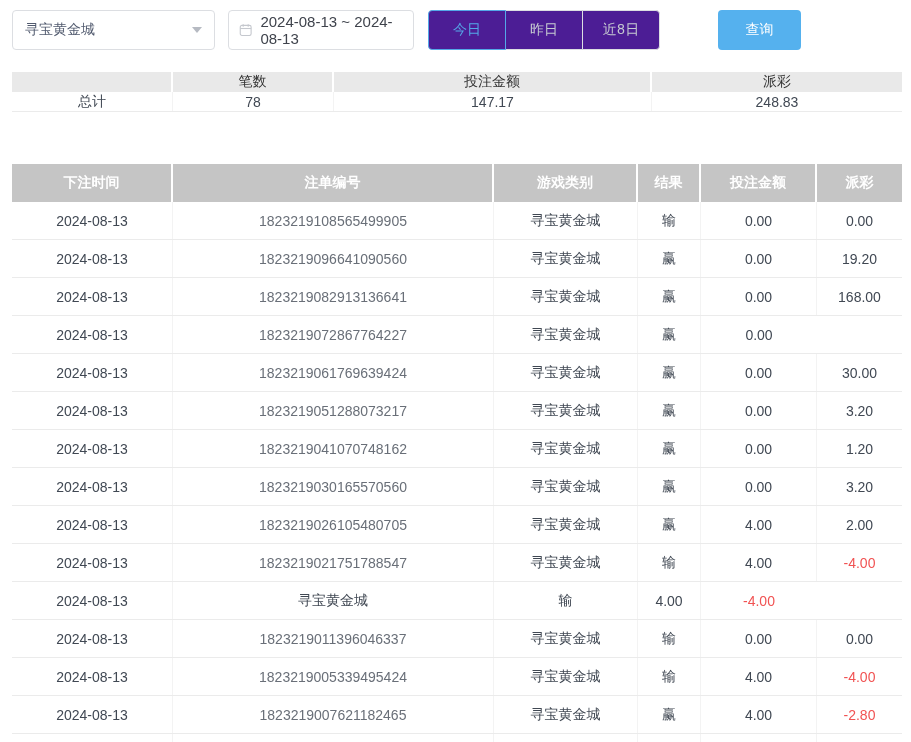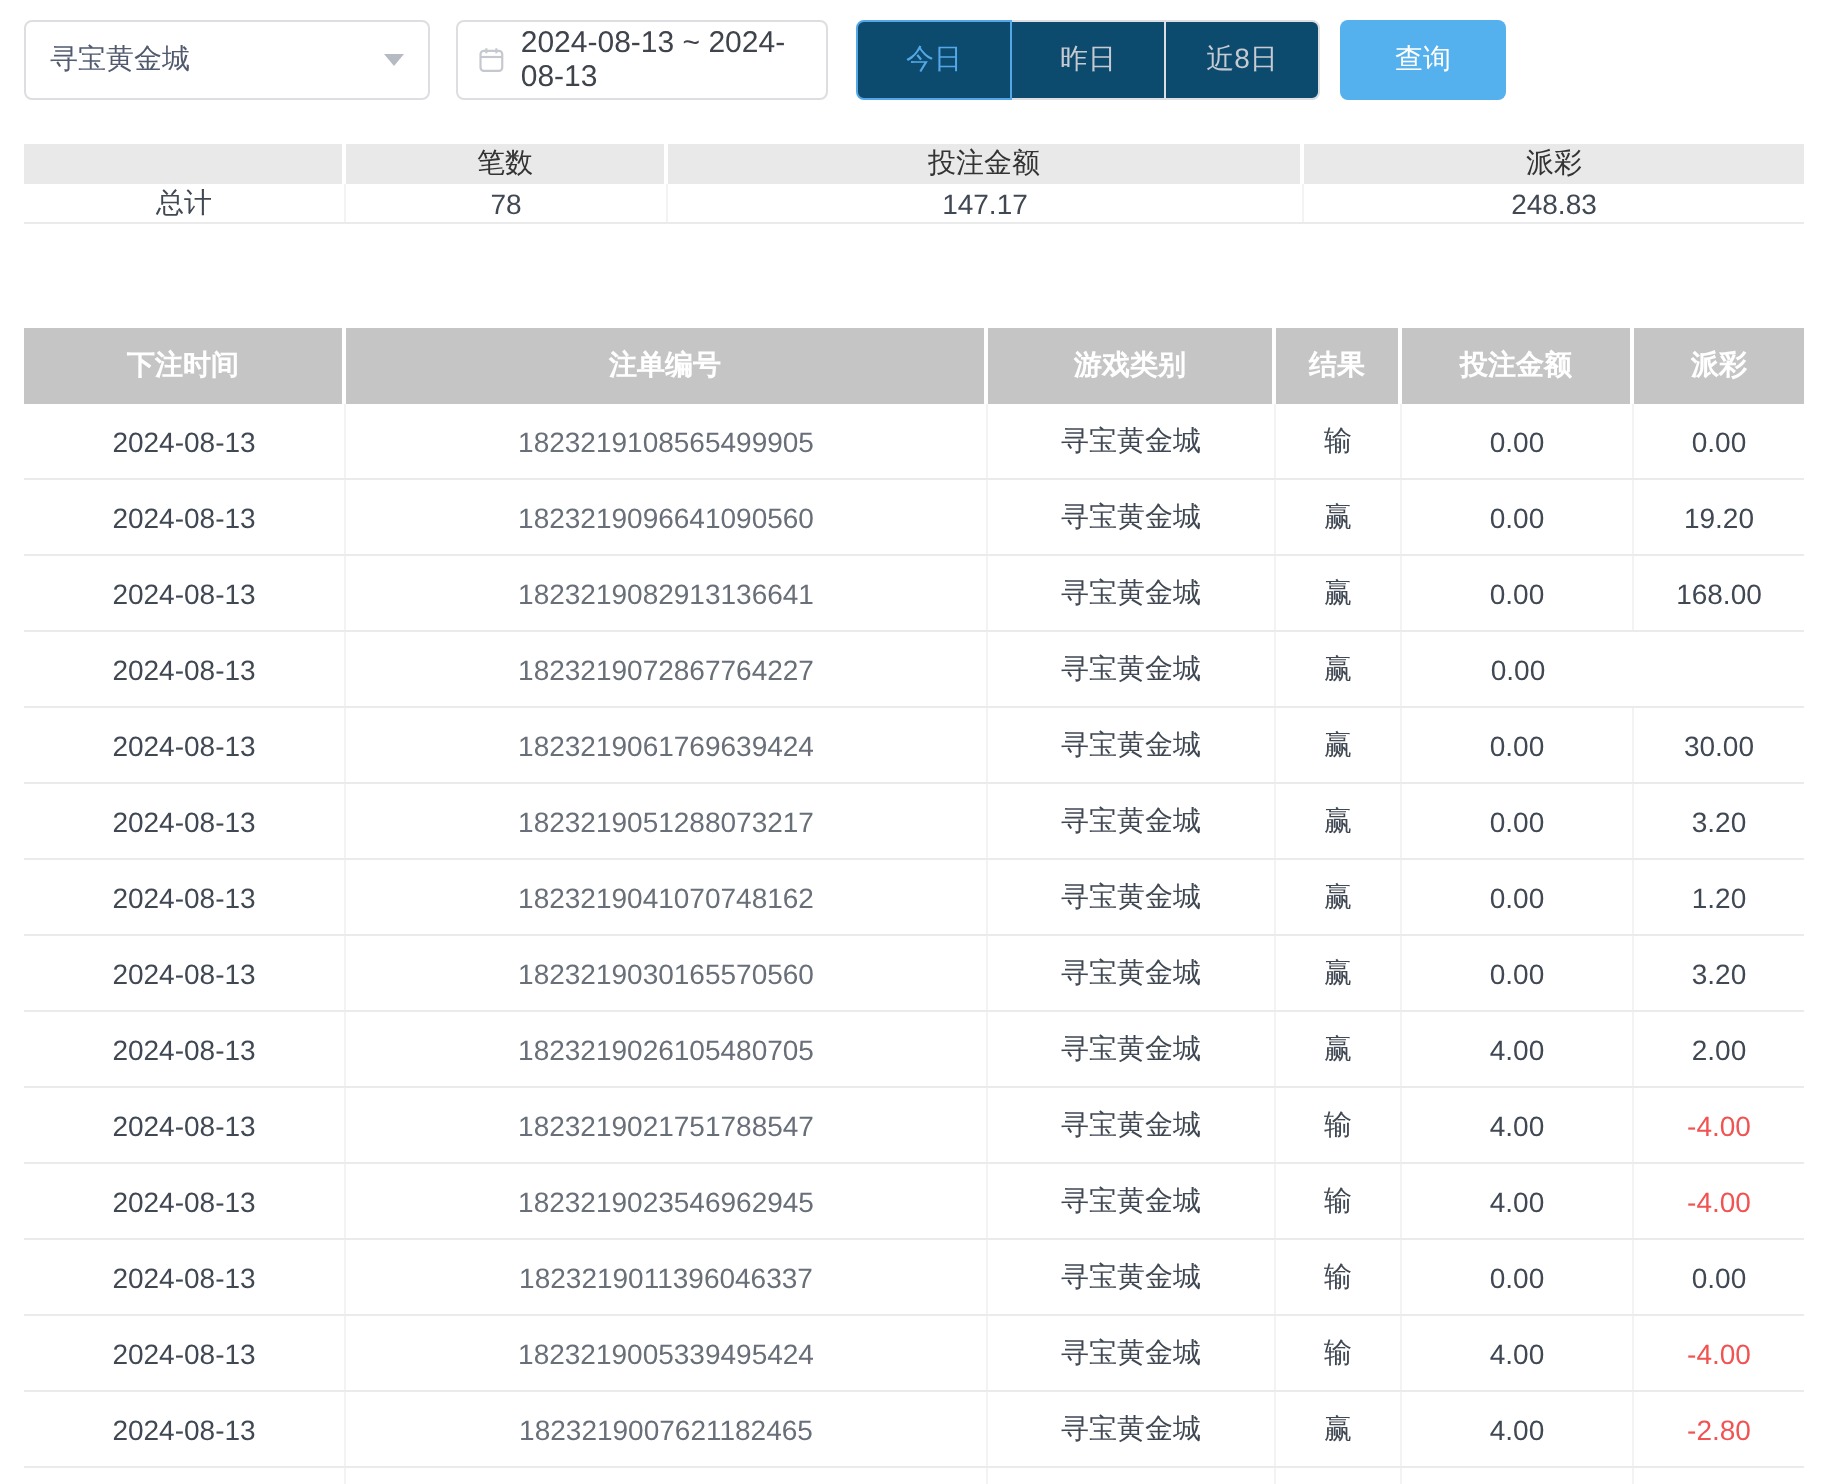--- a/index.html
+++ b/index.html
@@ -22,28 +22,28 @@
   .toolbar{position:absolute;top:10px;left:12px;display:flex;align-items:center;}
   .select-box{width:203px;height:40px;border:1px solid var(--ctrl-border);border-radius:4px;
     display:flex;align-items:center;justify-content:space-between;padding:0 12px;
     font-size:14px;color:#515a6e;margin-right:13px;cursor:pointer;background:#fff;}
   .caret{width:0;height:0;border-left:5px solid transparent;border-right:5px solid transparent;
     border-top:6px solid #b6bac2;}
   .date-box{width:186px;height:40px;border:1px solid var(--ctrl-border);border-radius:4px;
     display:flex;align-items:center;gap:8px;padding:0 10px;font-size:15px;color:#3f434c;
     margin-right:14px;background:#fff;}
   .btn-group{display:flex;margin-right:10px;}
-  .qbtn{height:40px;width:78px;background:#0c4a6e;border:1px solid var(--ctrl-border);
+  .qbtn{height:40px;width:78px;background:#4c1d95;border:1px solid var(--ctrl-border);
     color:var(--text-muted);font-size:14px;margin-left:-1px;cursor:pointer;
-    font-family:Liberation Sans, sans-serif;}
+    font-family:Liberation Mono, monospace;}
   .qbtn:first-child{border-radius:4px 0 0 4px;margin-left:0;}
   .qbtn:last-child{border-radius:0 4px 4px 0;}
   .qbtn.active{border-color:var(--accent);color:var(--accent);position:relative;z-index:1;}
   .query-btn{width:83px;height:40px;background:var(--query-bg);color:#fff;border:none;
-    border-radius:4px;font-size:14px;cursor:pointer;font-family:inherit;}
+    border-radius:4px;font-size:14px;cursor:pointer;font-family:inherit;margin-left:48px;}
   
   .summary{position:absolute;top:72px;left:12px;width:890px;}
   .summary .hrow,.summary .drow{display:grid;grid-template-columns:161px 161px 318px 250px;height:20px;}
   .summary .hcell{background:var(--summary-header-bg);border-right:2px solid #fff;
     display:flex;align-items:center;justify-content:center;font-size:14px;color:#333;}
   .summary .hcell:last-child{border-right:none;}
   .summary .drow{border-bottom:1px solid var(--border-light);}
   .summary .dcell{display:flex;align-items:center;justify-content:center;font-size:14px;
     color:var(--text-dark);border-right:1px solid var(--border-faint);}
   .summary .dcell:last-child{border-right:none;}
@@ -195,21 +195,20 @@
     <div class="cell">2024-08-13</div>
     <div class="cell order">1823219021751788547</div>
     <div class="cell">寻宝黄金城</div>
     <div class="cell">输</div>
     <div class="cell">4.00</div>
     <div class="cell neg">-4.00</div>
   </div>
 
   <div class="row">
     <div class="cell">2024-08-13</div>
-    <div class="cell order">1823219023546962945</div>
     <div class="cell">寻宝黄金城</div>
     <div class="cell">输</div>
     <div class="cell">4.00</div>
     <div class="cell neg">-4.00</div>
   </div>
 
   <div class="row">
     <div class="cell">2024-08-13</div>
     <div class="cell order">1823219011396046337</div>
     <div class="cell">寻宝黄金城</div>

